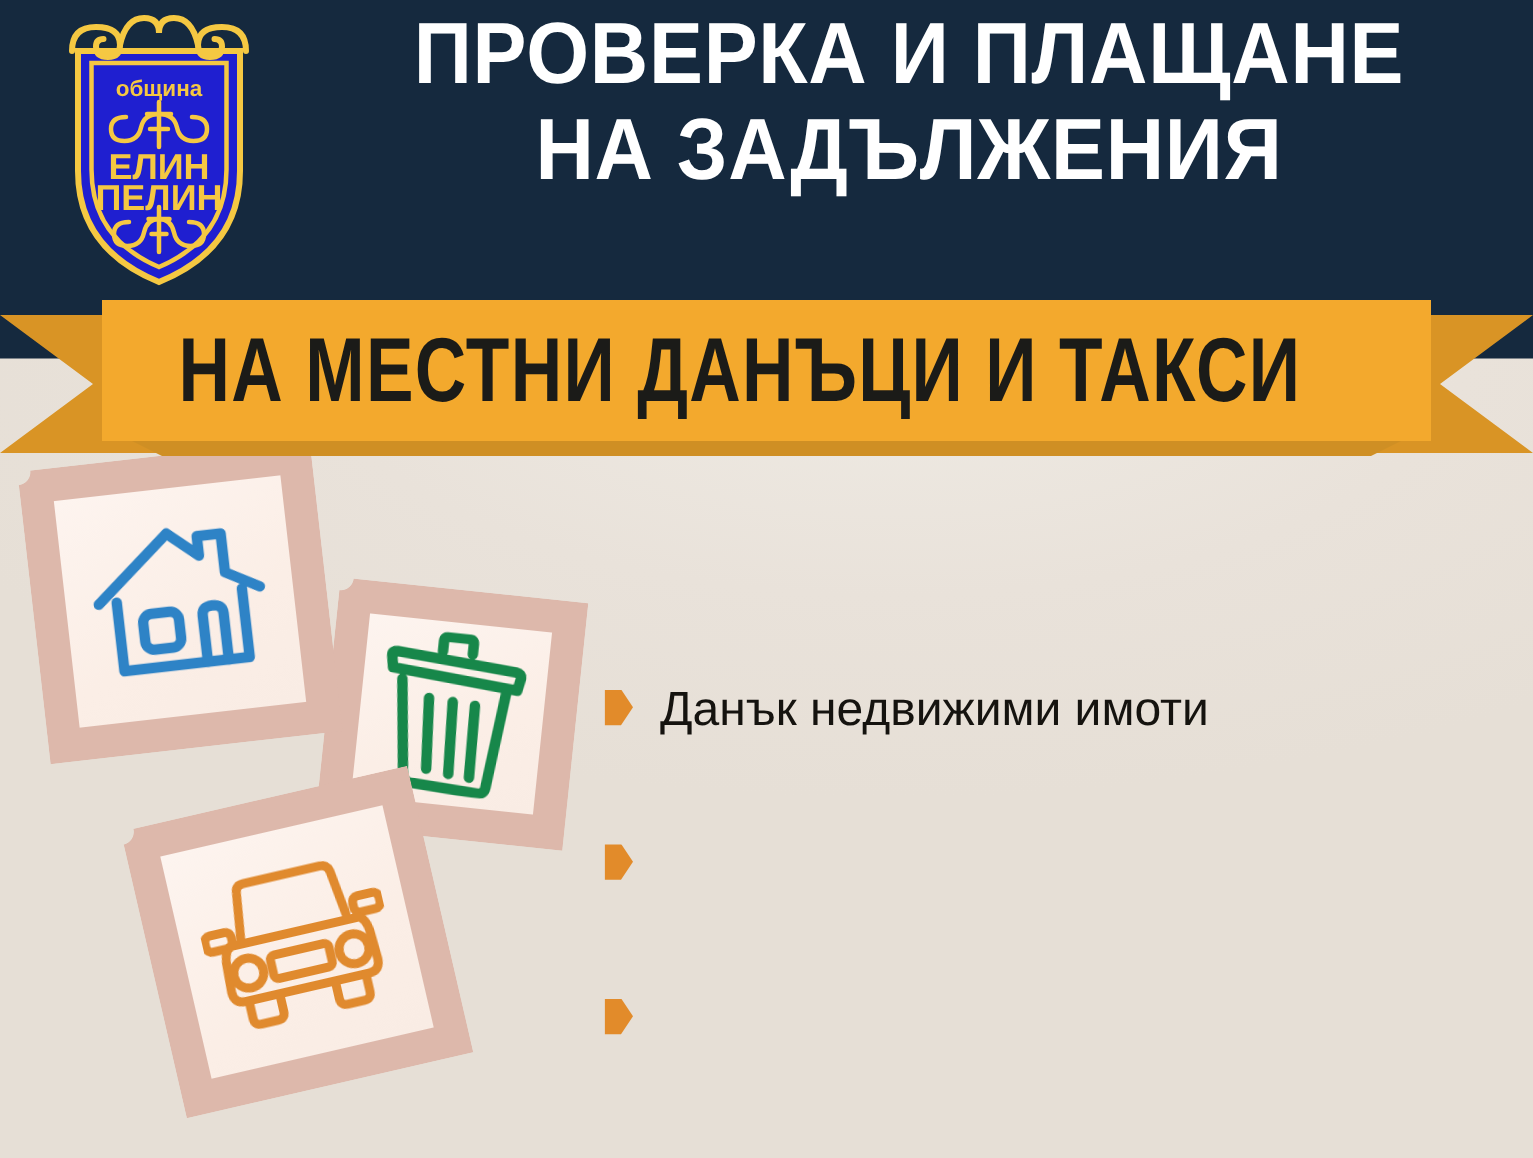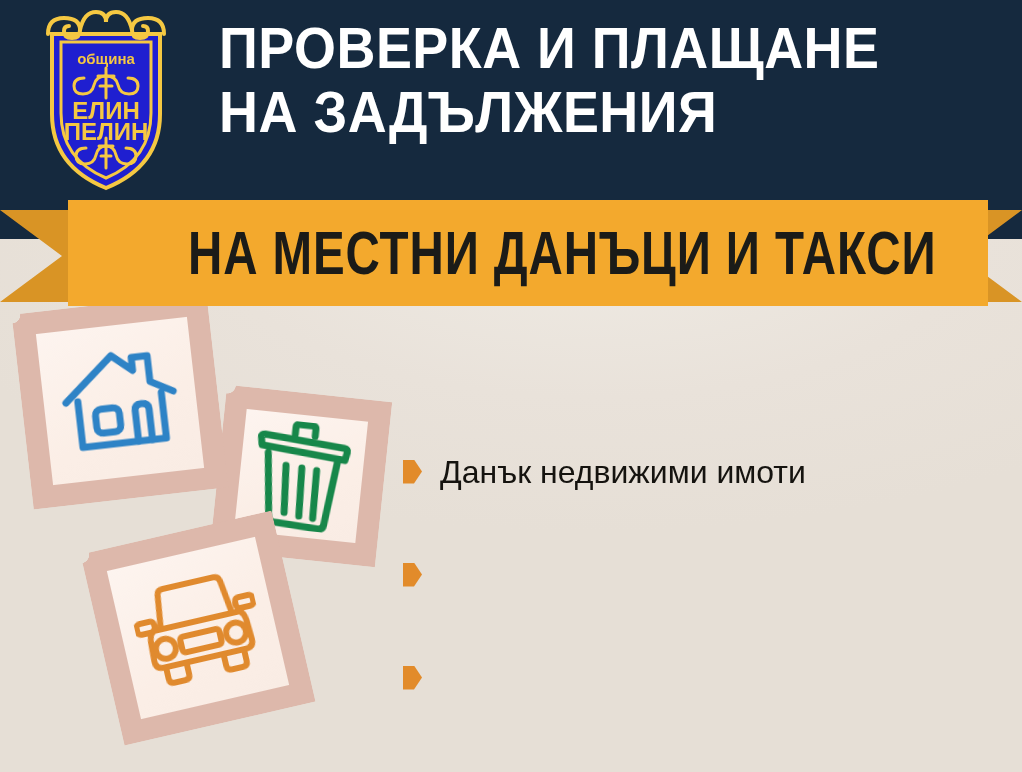--- a/index.html
+++ b/index.html
@@ -49,23 +49,23 @@
     top: 6px;
     width: 156px;
     height: 186px;
   }
   .crest svg { display: block; }
 
   
   .title-block {
     position: absolute;
     left: 190px;
-    top: 16px;
+    top: 4px;
     width: 832px;
-    text-align: left;
+    text-align: center;
     color: #ffffff;
   }
   .title-line {
     display: block;
     font-family: "Liberation Sans Narrow", "Liberation Sans", sans-serif;
     font-weight: bold;
     font-size: 58px;
     line-height: 64px;
     letter-spacing: 0.5px;
     transform: scaleX(0.93);
@@ -104,26 +104,25 @@
     width: 886px;
     height: 20px;
     background: #cf8f24;
     clip-path: polygon(0 0, 886px 0, 846px 20px, 40px 20px);
   }
   .ribbon-main {
     position: absolute;
     left: 68px;
     top: 4px;
     width: 886px;
-    height: 106px;
+    height: 94px;
     background: #f3a92d;
     display: flex;
     align-items: center;
-    justify-content: flex-end;
-    padding-left: 34px;
+    justify-content: flex-start;
   }
   .ribbon-text {
     font-family: "Liberation Sans Narrow", "Liberation Sans", sans-serif;
     font-weight: bold;
     font-size: 54px;
     line-height: 56px;
     color: #1b1b18;
     letter-spacing: 1px;
     transform: scaleX(0.88) scaleY(1.12);
     transform-origin: center;

